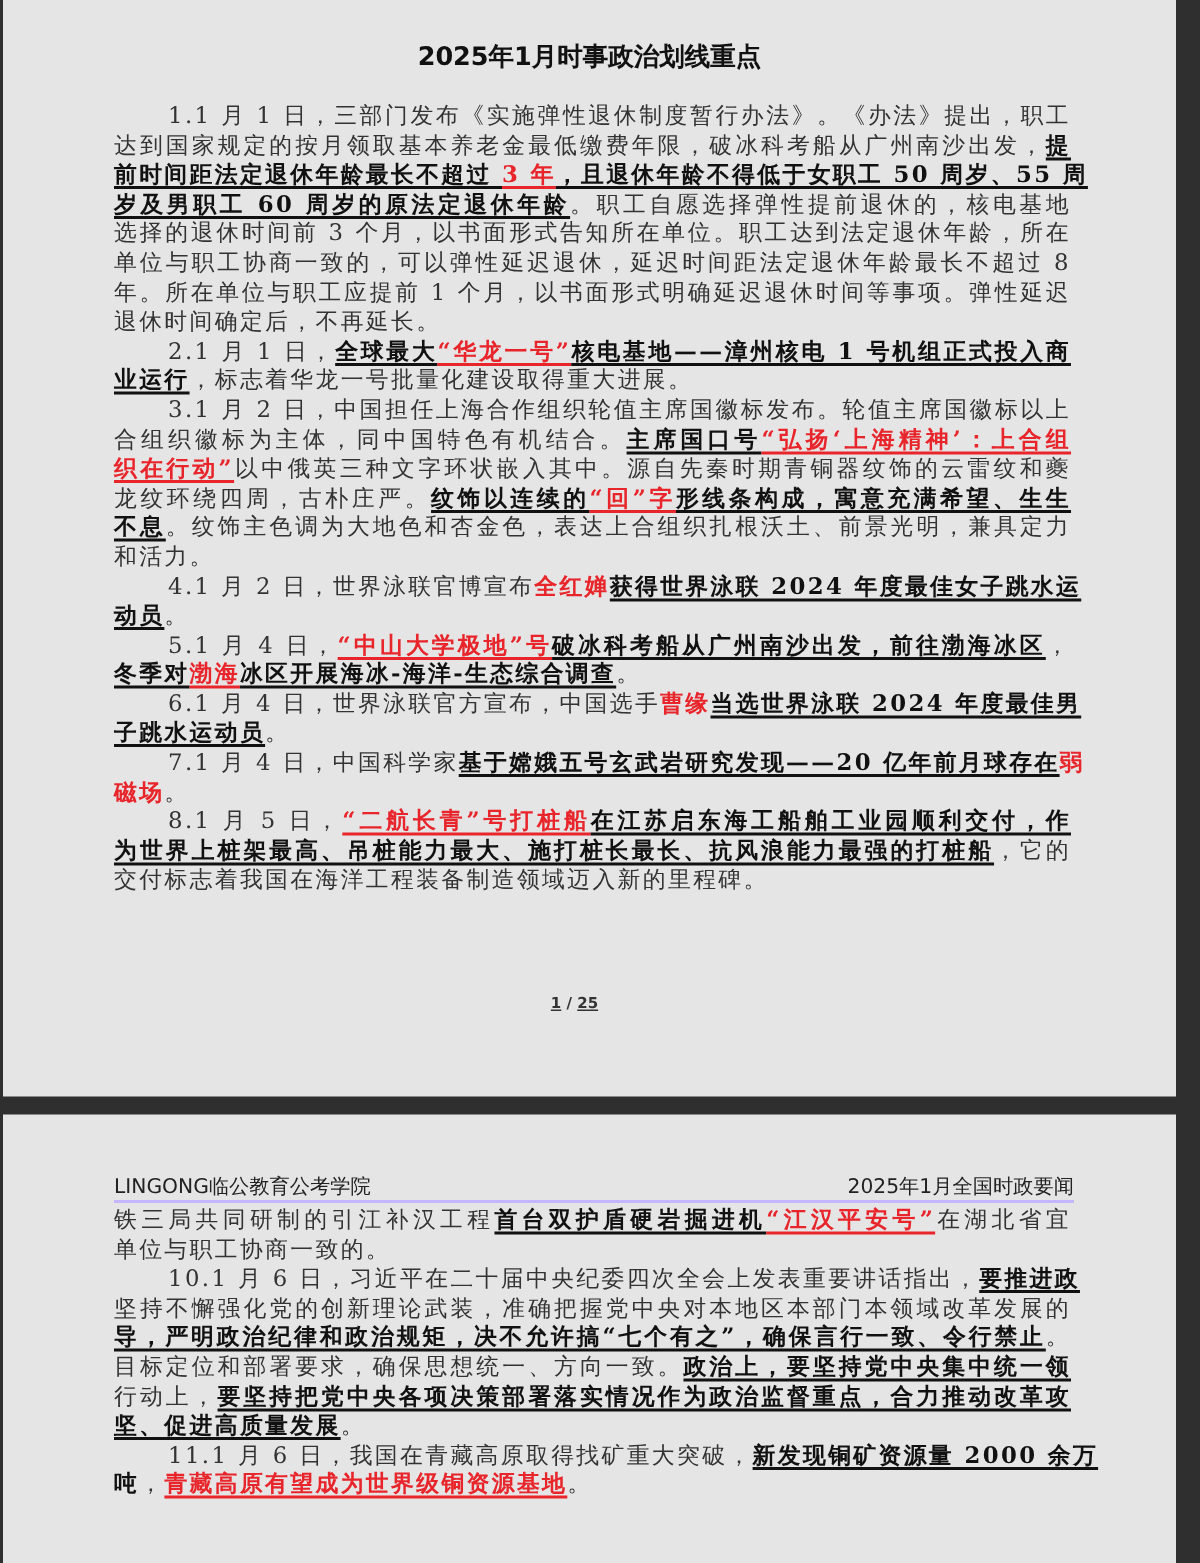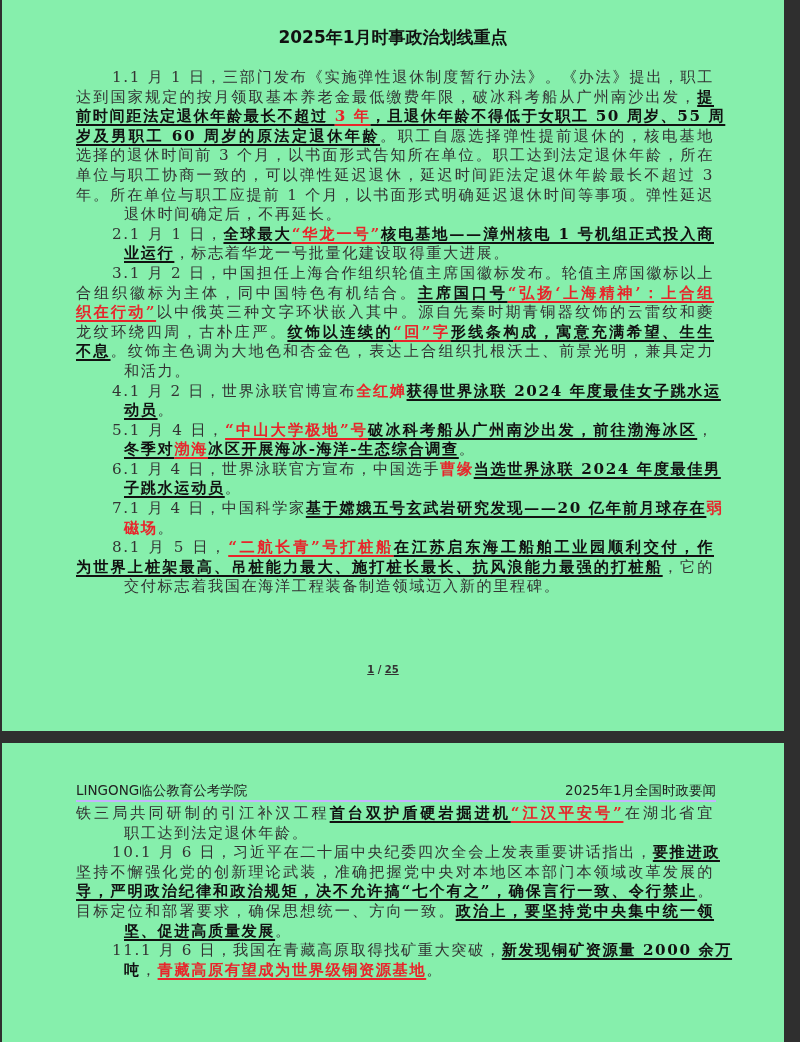--- a/index.html
+++ b/index.html
@@ -3,41 +3,41 @@
 <meta charset="utf-8">
 <style>
   html, body { margin: 0; padding: 0; }
   body {
     width: 800px; height: 1042px; overflow: hidden;
     background: #2f2f2f;
     font-family: "DejaVu Serif", "Liberation Serif", serif;
   }
   .viewer { position: relative; width: 800px; height: 1042px; }
   .page {
-    position: absolute; left: 2px; width: 782px; background: #86efac;
+    position: absolute; left: 2px; width: 782px; background: #e5e5e5;
   }
   .page1 { top: 0; height: 731px; }
   .page2 { top: 743px; height: 320px; }
   .scrollbar-track {
     position: absolute; right: 0; top: 0; width: 16px; height: 1042px; background: #2f2f2f;
   }
   .doc-title {
     position: absolute; top: 26px; left: 0; width: 782px; text-align: center;
     font-family: "DejaVu Sans", sans-serif; font-weight: bold; font-size: 17px;
     color: #111; letter-spacing: 0px;
   }
   .body-text {
     position: absolute; left: 74px; width: 638px;
     font-size: 15.2px; line-height: 19.6px; color: #333;
   }
   .line {
     white-space: nowrap; text-align: justify; text-align-last: justify;
     height: 19.6px; letter-spacing: 1.6px;
   }
-  .line.last { text-align-last: left; margin-left: 48px; }
+  .line.last { text-align-last: left; }
   .indent { padding-left: 36px; }
   .b { font-weight: bold; color: #111; }
   .u { text-decoration: underline; text-decoration-thickness: 1.5px; text-underline-offset: 3px; }
   .r { color: #e8252b; }
   .ru { text-decoration-color: #e8252b; }
   .page-num {
     position: absolute; top: 664px; left: 0; width: 762px; text-align: center;
     font-family: "DejaVu Sans", sans-serif; font-size: 10px; font-weight: bold; color: #333;
   }
   .page-num span { text-decoration: underline; }
@@ -55,21 +55,21 @@
 
   <div class="page page1">
     <div class="doc-title">2025年1月时事政治划线重点</div>
     <div class="body-text" id="p1-body" style="top:68px;">
         <div>
           <div class="line indent"><span class="">1.1 月 1 日，三部门发布《实施弹性退休制度暂行办法》。《办法》提出，职工</span></div>
           <div class="line"><span class="">达到国家规定的按月领取基本养老金最低缴费年限，破冰科考船从广州南沙出发，</span><span class="b u">提</span></div>
           <div class="line"><span class="b u">前时间距法定退休年龄最长不超过 </span><span class="b u r ru">3 年</span><span class="b u">，且退休年龄不得低于女职工 50 周岁、55 周</span></div>
           <div class="line"><span class="b u">岁及男职工 60 周岁的原法定退休年龄</span><span class="">。职工自愿选择弹性提前退休的，核电基地</span></div>
           <div class="line"><span class="">选择的退休时间前 3 个月，以书面形式告知所在单位。职工达到法定退休年龄，所在</span></div>
-          <div class="line"><span class="">单位与职工协商一致的，可以弹性延迟退休，延迟时间距法定退休年龄最长不超过 3</span></div>
+          <div class="line"><span class="">单位与职工协商一致的，可以弹性延迟退休，延迟时间距法定退休年龄最长不超过 8</span></div>
           <div class="line"><span class="">年。所在单位与职工应提前 1 个月，以书面形式明确延迟退休时间等事项。弹性延迟</span></div>
           <div class="line last"><span class="">退休时间确定后，不再延长。</span></div>
         </div>
         <div>
           <div class="line indent"><span class="">2.1 月 1 日，</span><span class="b u">全球最大</span><span class="b u r ru">“华龙一号”</span><span class="b u">核电基地——漳州核电 1 号机组正式投入商</span></div>
           <div class="line last"><span class="b u">业运行</span><span class="">，标志着华龙一号批量化建设取得重大进展。</span></div>
         </div>
         <div>
           <div class="line indent"><span class="">3.1 月 2 日，中国担任上海合作组织轮值主席国徽标发布。轮值主席国徽标以上</span></div>
           <div class="line"><span class="">合组织徽标为主体，同中国特色有机结合。</span><span class="b u">主席国口号</span><span class="b u r ru">“弘扬‘上海精神’：上合组</span></div>
@@ -106,27 +106,28 @@
   </div>
 
   <div class="page page2">
     <div class="running-header">
       <span>LINGONG临公教育公考学院</span>
       <span>2025年1月全国时政要闻</span>
     </div>
     <div class="body-text" id="p2-body" style="top:61px;">
         <div>
           <div class="line"><span class="">铁三局共同研制的引江补汉工程</span><span class="b u">首台双护盾硬岩掘进机</span><span class="b u r ru">“江汉平安号”</span><span class="">在湖北省宜</span></div>
-          <div class="line last"><span class="">职工达到法定退休年龄。</span></div>
+          <div class="line last"><span class="">单位与职工协商一致的。</span></div>
         </div>
         <div>
           <div class="line indent"><span class="">10.1 月 6 日，习近平在二十届中央纪委四次全会上发表重要讲话指出，</span><span class="b u">要推进政</span></div>
           <div class="line"><span class="">坚持不懈强化党的创新理论武装，准确把握党中央对本地区本部门本领域改革发展的</span></div>
           <div class="line"><span class="b u">导，严明政治纪律和政治规矩，决不允许搞“七个有之”，确保言行一致、令行禁止</span><span class="">。</span></div>
           <div class="line"><span class="">目标定位和部署要求，确保思想统一、方向一致。</span><span class="b u">政治上，要坚持党中央集中统一领</span></div>
+          <div class="line"><span class="">行动上，</span><span class="b u">要坚持把党中央各项决策部署落实情况作为政治监督重点，合力推动改革攻</span></div>
           <div class="line last"><span class="b u">坚、促进高质量发展</span><span class="">。</span></div>
         </div>
         <div>
           <div class="line indent"><span class="">11.1 月 6 日，我国在青藏高原取得找矿重大突破，</span><span class="b u">新发现铜矿资源量 2000 余万</span></div>
           <div class="line last"><span class="b">吨</span><span class="">，</span><span class="b u r ru">青藏高原有望成为世界级铜资源基地</span><span class="">。</span></div>
         </div>
       </div>
   </div>
 
   <div class="scrollbar-track"></div>

